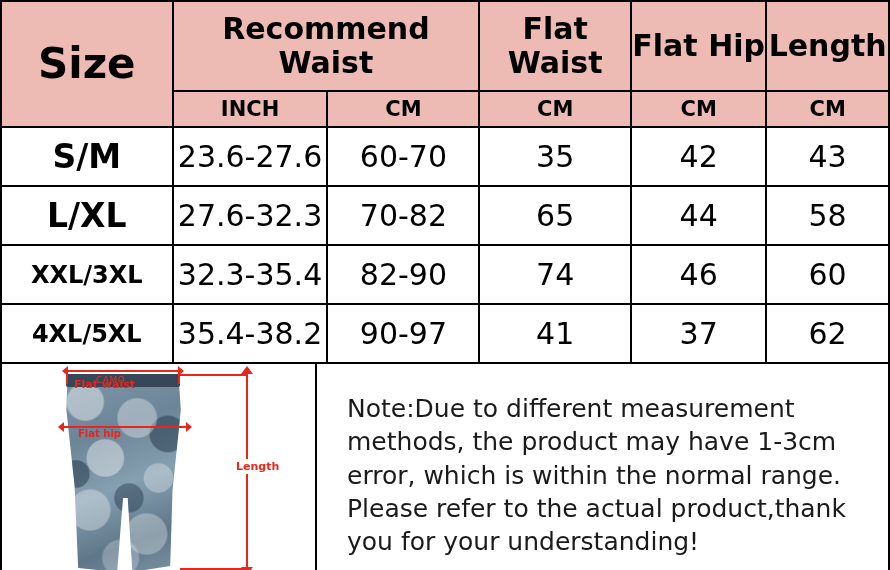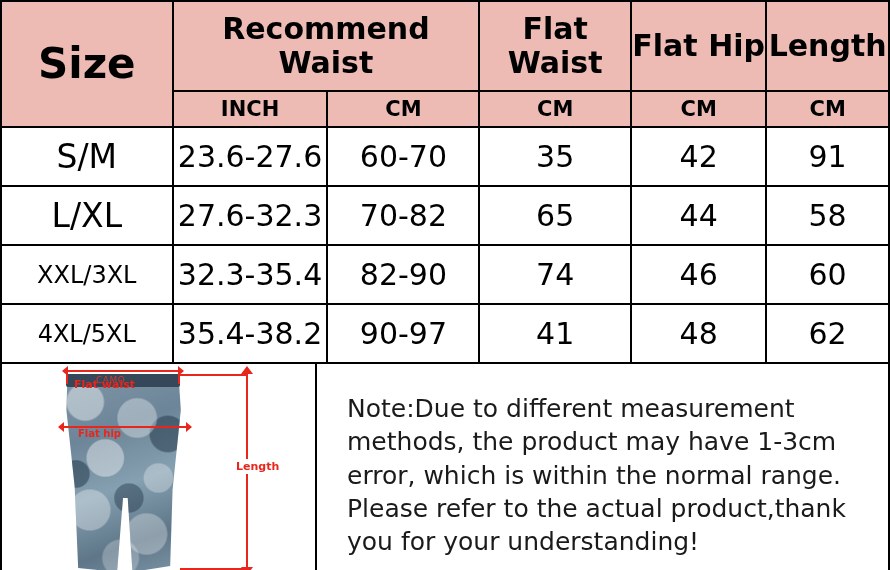--- a/index.html
+++ b/index.html
@@ -53,21 +53,21 @@
   }
   .hdr-sub {
     height: 34px;
     font-size: 21px;
   }
   .row-cell {
     height: 57px;
     font-size: 30px;
   }
   .row-label {
-    font-weight: normal;
+    font-weight: bold;
     font-size: 33px;
   }
   .row-label-long {
     font-size: 24px;
   }
 
   
   .bottom {
     display: flex;
     width: 890px;
@@ -196,21 +196,21 @@
         <th class="hdr hdr-sub">CM</th>
       </tr>
     </thead>
     <tbody>
       <tr>
         <td class="row-cell row-label">S/M</td>
         <td class="row-cell">23.6-27.6</td>
         <td class="row-cell">60-70</td>
         <td class="row-cell">35</td>
         <td class="row-cell">42</td>
-        <td class="row-cell">91</td>
+        <td class="row-cell">43</td>
       </tr>
       <tr>
         <td class="row-cell row-label">L/XL</td>
         <td class="row-cell">27.6-32.3</td>
         <td class="row-cell">70-82</td>
         <td class="row-cell">65</td>
         <td class="row-cell">44</td>
         <td class="row-cell">58</td>
       </tr>
       <tr>
@@ -219,21 +219,21 @@
         <td class="row-cell">82-90</td>
         <td class="row-cell">74</td>
         <td class="row-cell">46</td>
         <td class="row-cell">60</td>
       </tr>
       <tr>
         <td class="row-cell row-label row-label-long">4XL/5XL</td>
         <td class="row-cell">35.4-38.2</td>
         <td class="row-cell">90-97</td>
         <td class="row-cell">41</td>
-        <td class="row-cell">48</td>
+        <td class="row-cell">37</td>
         <td class="row-cell">62</td>
       </tr>
     </tbody>
   </table>
 
   <div class="bottom">
     <div class="img-cell">
       <div class="garment-wrap">
         <div class="shorts">
           <div class="shorts-body"></div>

